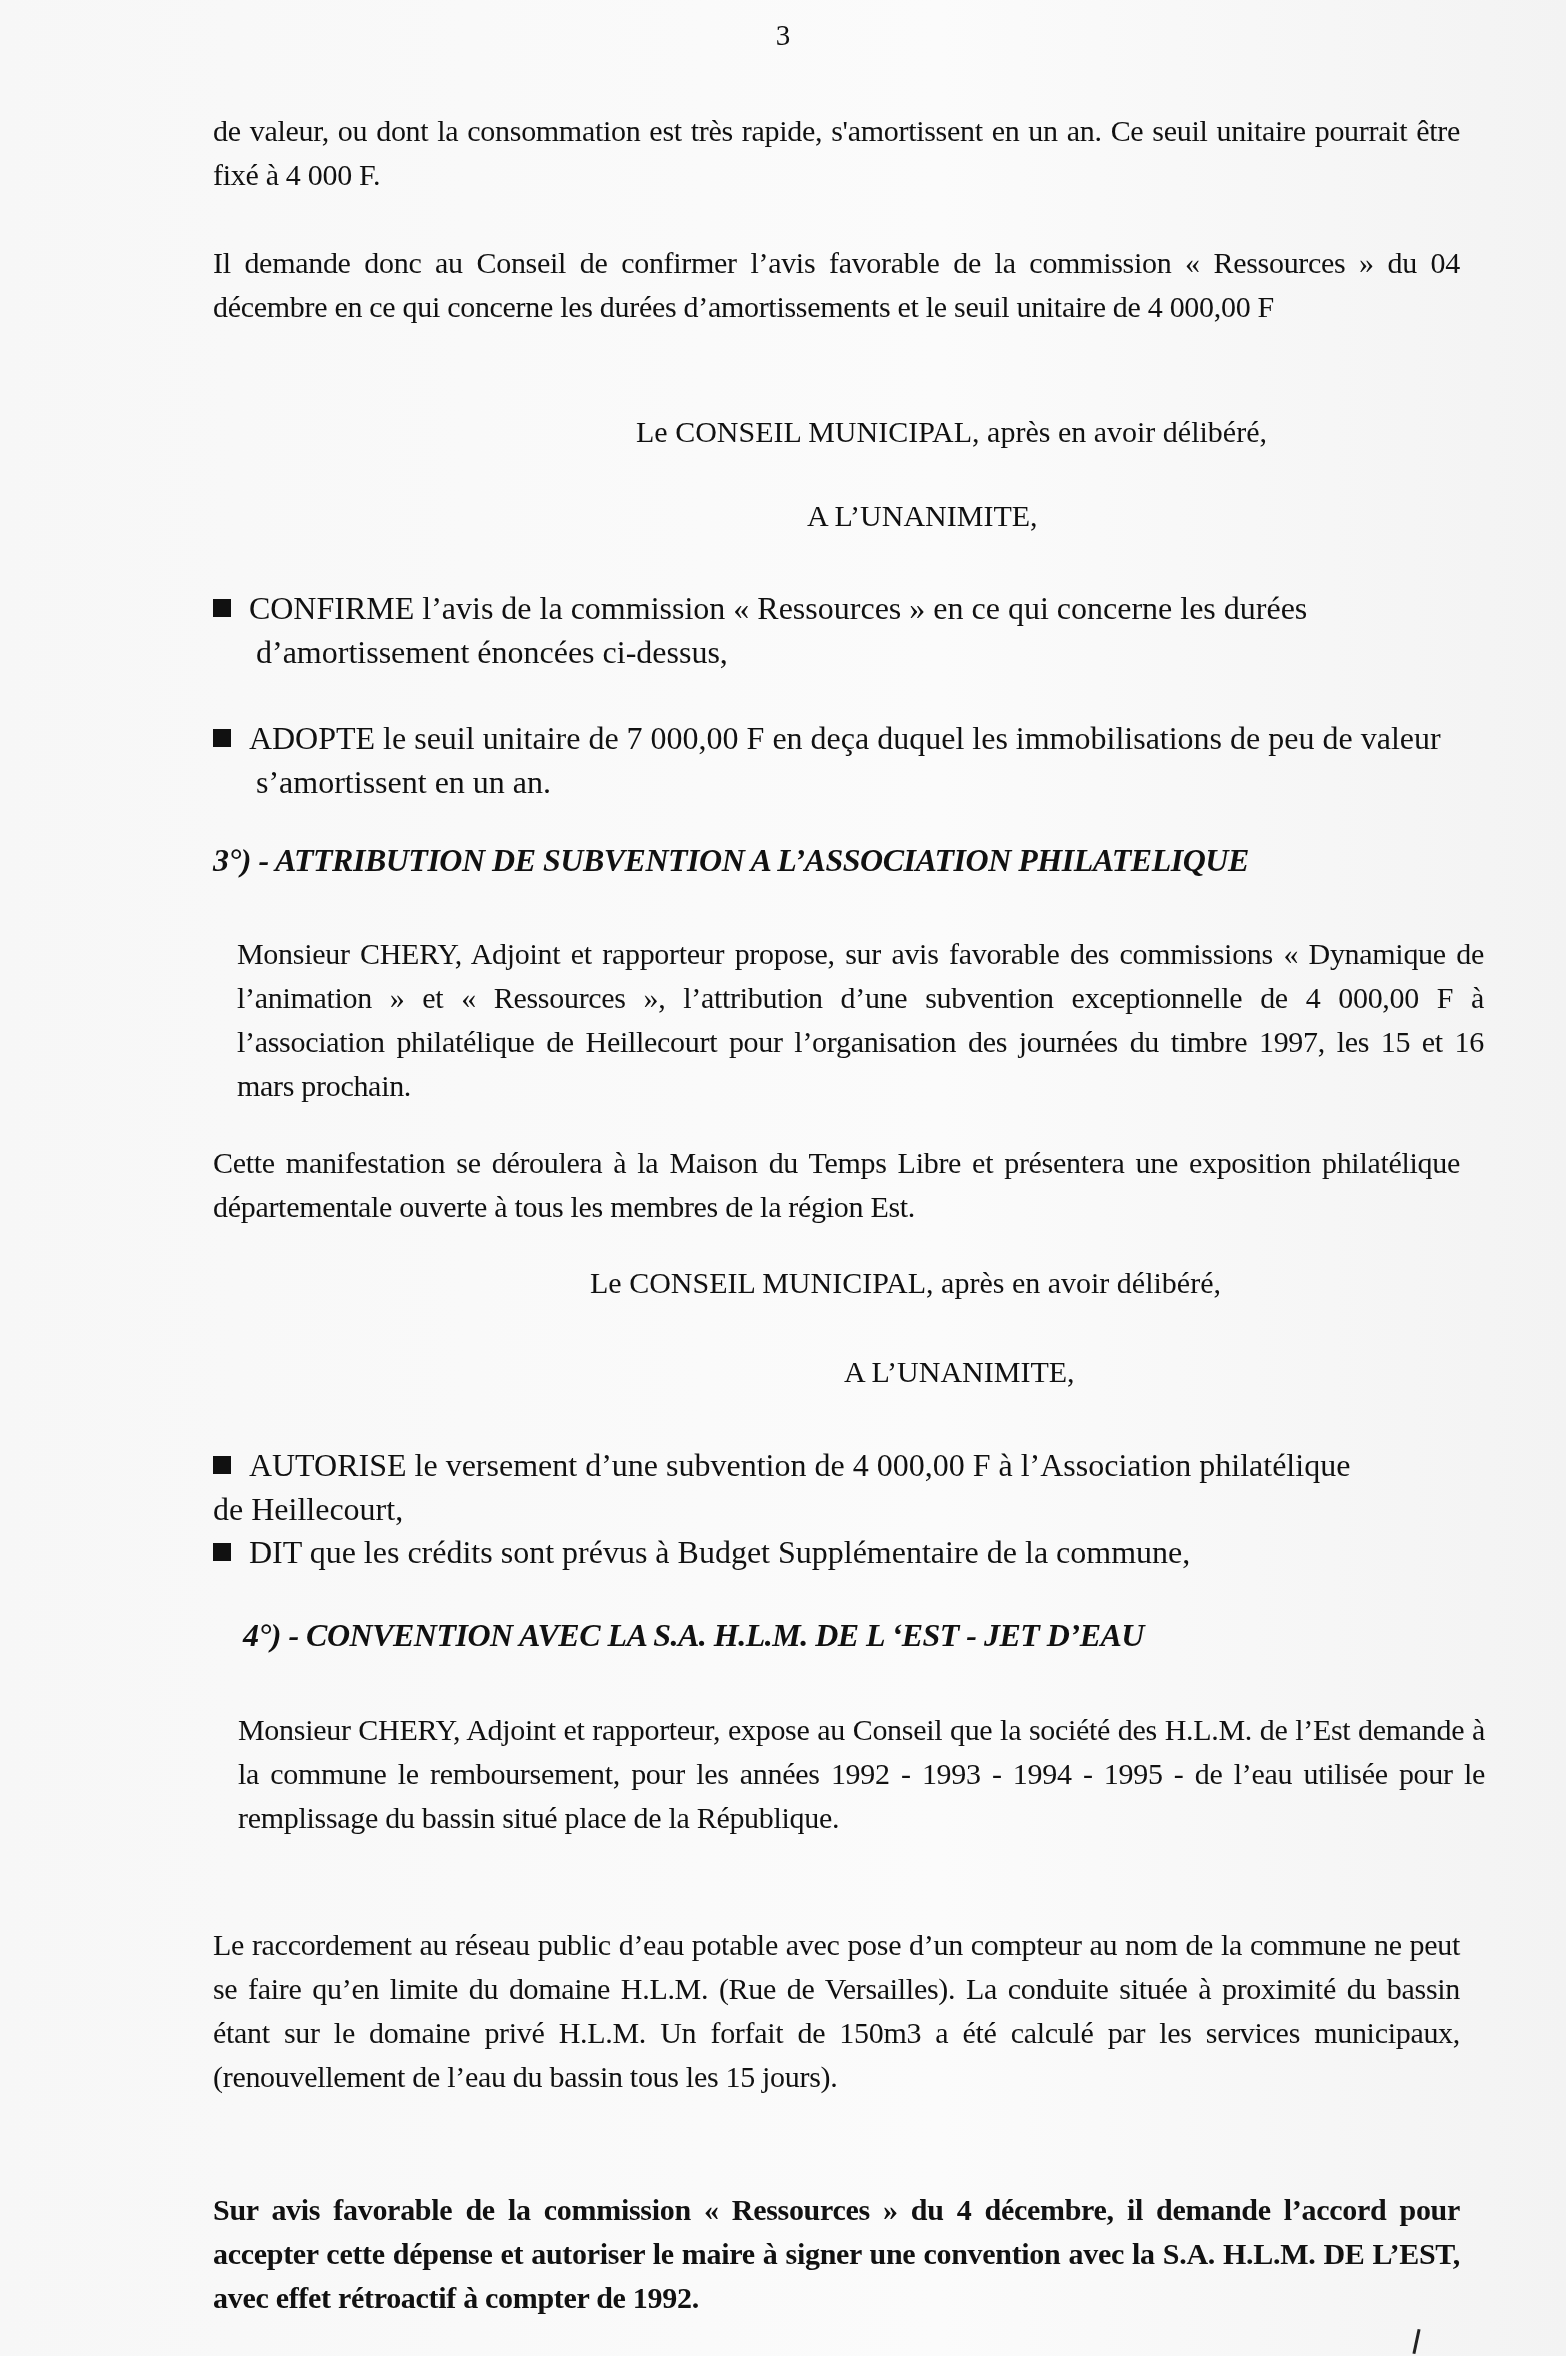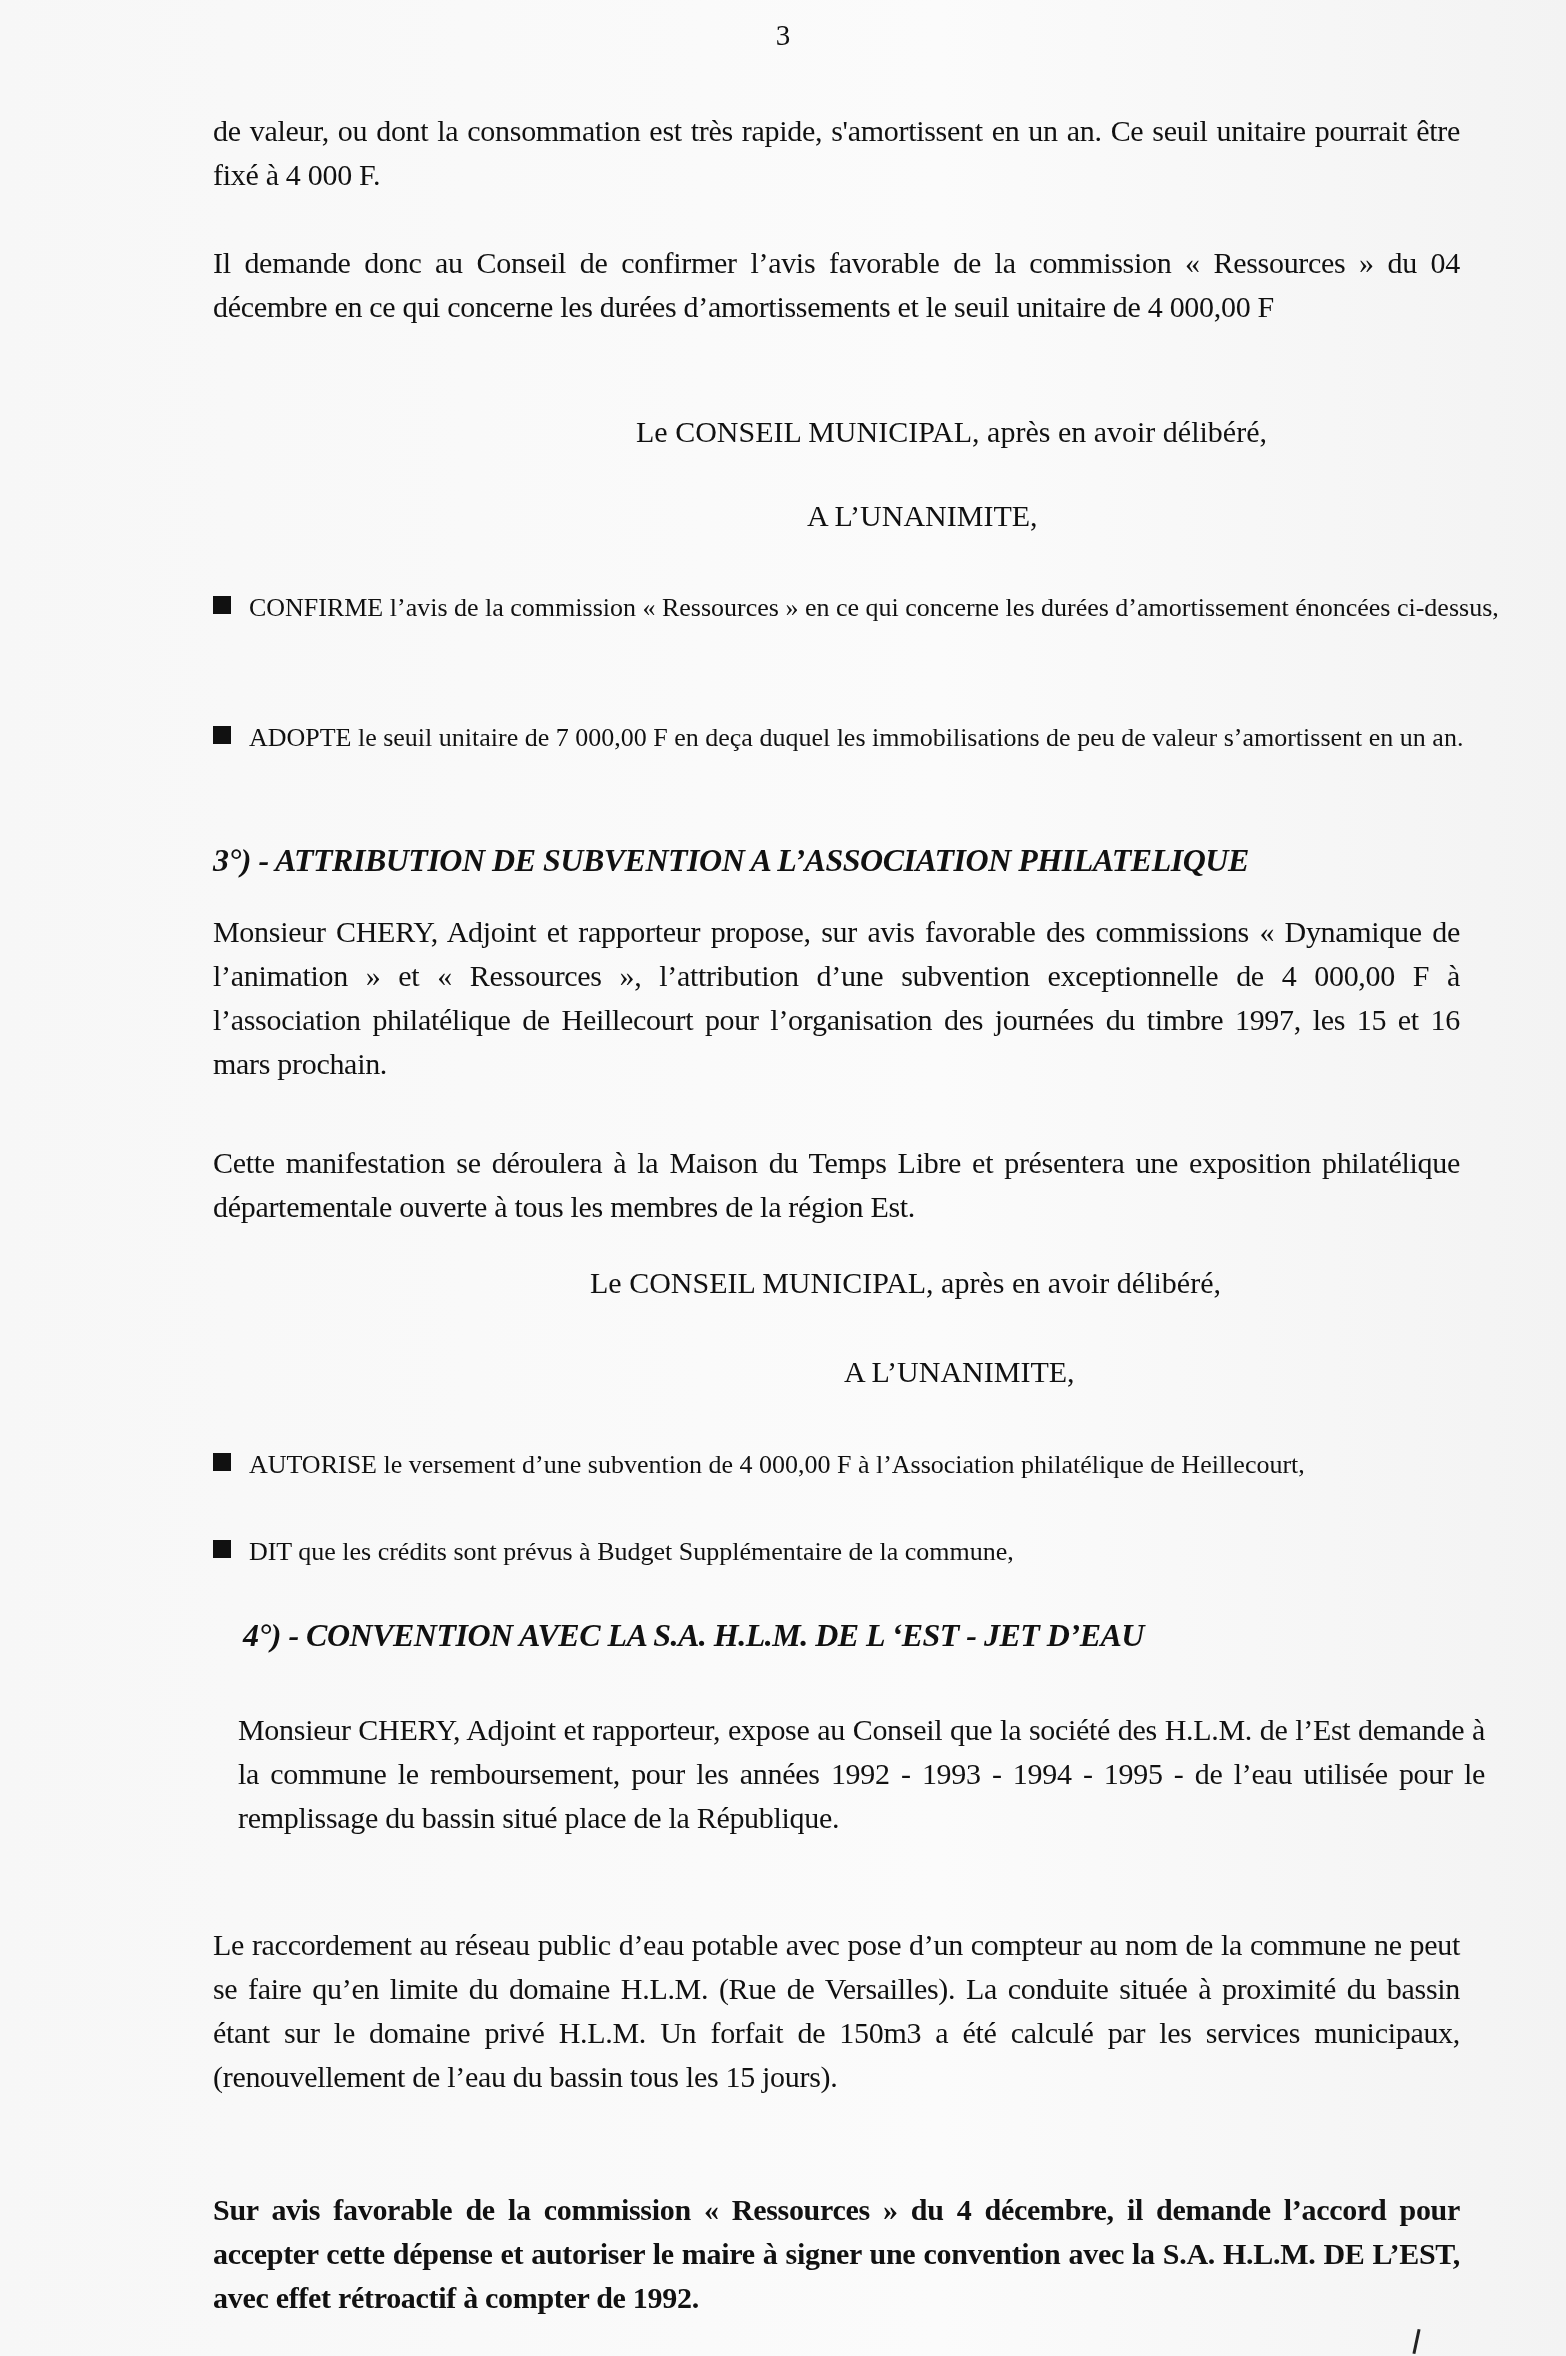--- a/index.html
+++ b/index.html
@@ -21,21 +21,21 @@
   }
   .txt {
     position: absolute; left: 213px; width: 1247px;
     font-size: 30px; line-height: 44px; text-align: justify;
     letter-spacing: -0.3px;
   }
   .txt.last-left { text-align-last: left; }
   .center-line { position: absolute; font-size: 30px; white-space: nowrap; }
   .bullet-item {
     position: absolute; left: 213px; width: 1247px;
-    font-size: 26px; line-height: 44px;
+    font-size: 32px; line-height: 44px;
   }
   .bullet-item .sq {
     display: inline-block; width: 18.4px; height: 18.4px; background: #111;
     margin-right: 17.5px; vertical-align: 1.9px;
   }
   .bullet-item .body { display: inline; }
   .bullet-item.indent { padding-left: 43px; text-indent: -43px; }
   .heading {
     position: absolute; left: 213px; font-size: 32px; font-weight: bold; font-style: italic;
     white-space: nowrap; letter-spacing: -0.5px; text-align: center;
@@ -58,21 +58,21 @@
 
   <div class="bullet-item indent" style="top:586px;">
     <span class="sq"></span><span class="body">CONFIRME l’avis de la commission « Ressources » en ce qui concerne les durées d’amortissement  énoncées ci-dessus,</span>
   </div>
   <div class="bullet-item indent" style="top:716px;">
     <span class="sq"></span><span class="body">ADOPTE le seuil unitaire de 7 000,00 F en deça duquel les immobilisations de peu de valeur s’amortissent en un an.</span>
   </div>
 
   <div class="heading" style="top:842px;">3°) - ATTRIBUTION DE SUBVENTION A L’ASSOCIATION PHILATELIQUE</div>
 
-  <div class="txt last-left" style="top:910px;">Monsieur CHERY, Adjoint et rapporteur propose, sur avis favorable des commissions « Dynamique de l’animation » et « Ressources », l’attribution d’une subvention exceptionnelle  de 4 000,00 F à l’association philatélique de Heillecourt pour l’organisation des journées du timbre 1997, les 15 et 16 mars prochain.</div>
+  <div class="txt last-left" style="top:932px;margin-left:24px;">Monsieur CHERY, Adjoint et rapporteur propose, sur avis favorable des commissions « Dynamique de l’animation » et « Ressources », l’attribution d’une subvention exceptionnelle  de 4 000,00 F à l’association philatélique de Heillecourt pour l’organisation des journées du timbre 1997, les 15 et 16 mars prochain.</div>
   <div class="txt last-left" style="top:1141px;">Cette manifestation se déroulera à la Maison du Temps Libre et présentera une exposition philatélique départementale ouverte à tous les membres de la région Est.</div>
 
   <div class="center-line" style="left:590px; top:1266px;">Le CONSEIL MUNICIPAL, après en avoir délibéré,</div>
   <div class="center-line" style="left:844px; top:1355px;">A L’UNANIMITE,</div>
 
   <div class="bullet-item" style="top:1443px; width:1145px;">
     <span class="sq"></span><span class="body">AUTORISE le versement d’une subvention de 4 000,00 F à l’Association philatélique de Heillecourt,</span>
   </div>
   <div class="bullet-item" style="top:1530px;">
     <span class="sq"></span><span class="body">DIT que les crédits sont prévus à Budget Supplémentaire de la commune,</span>

